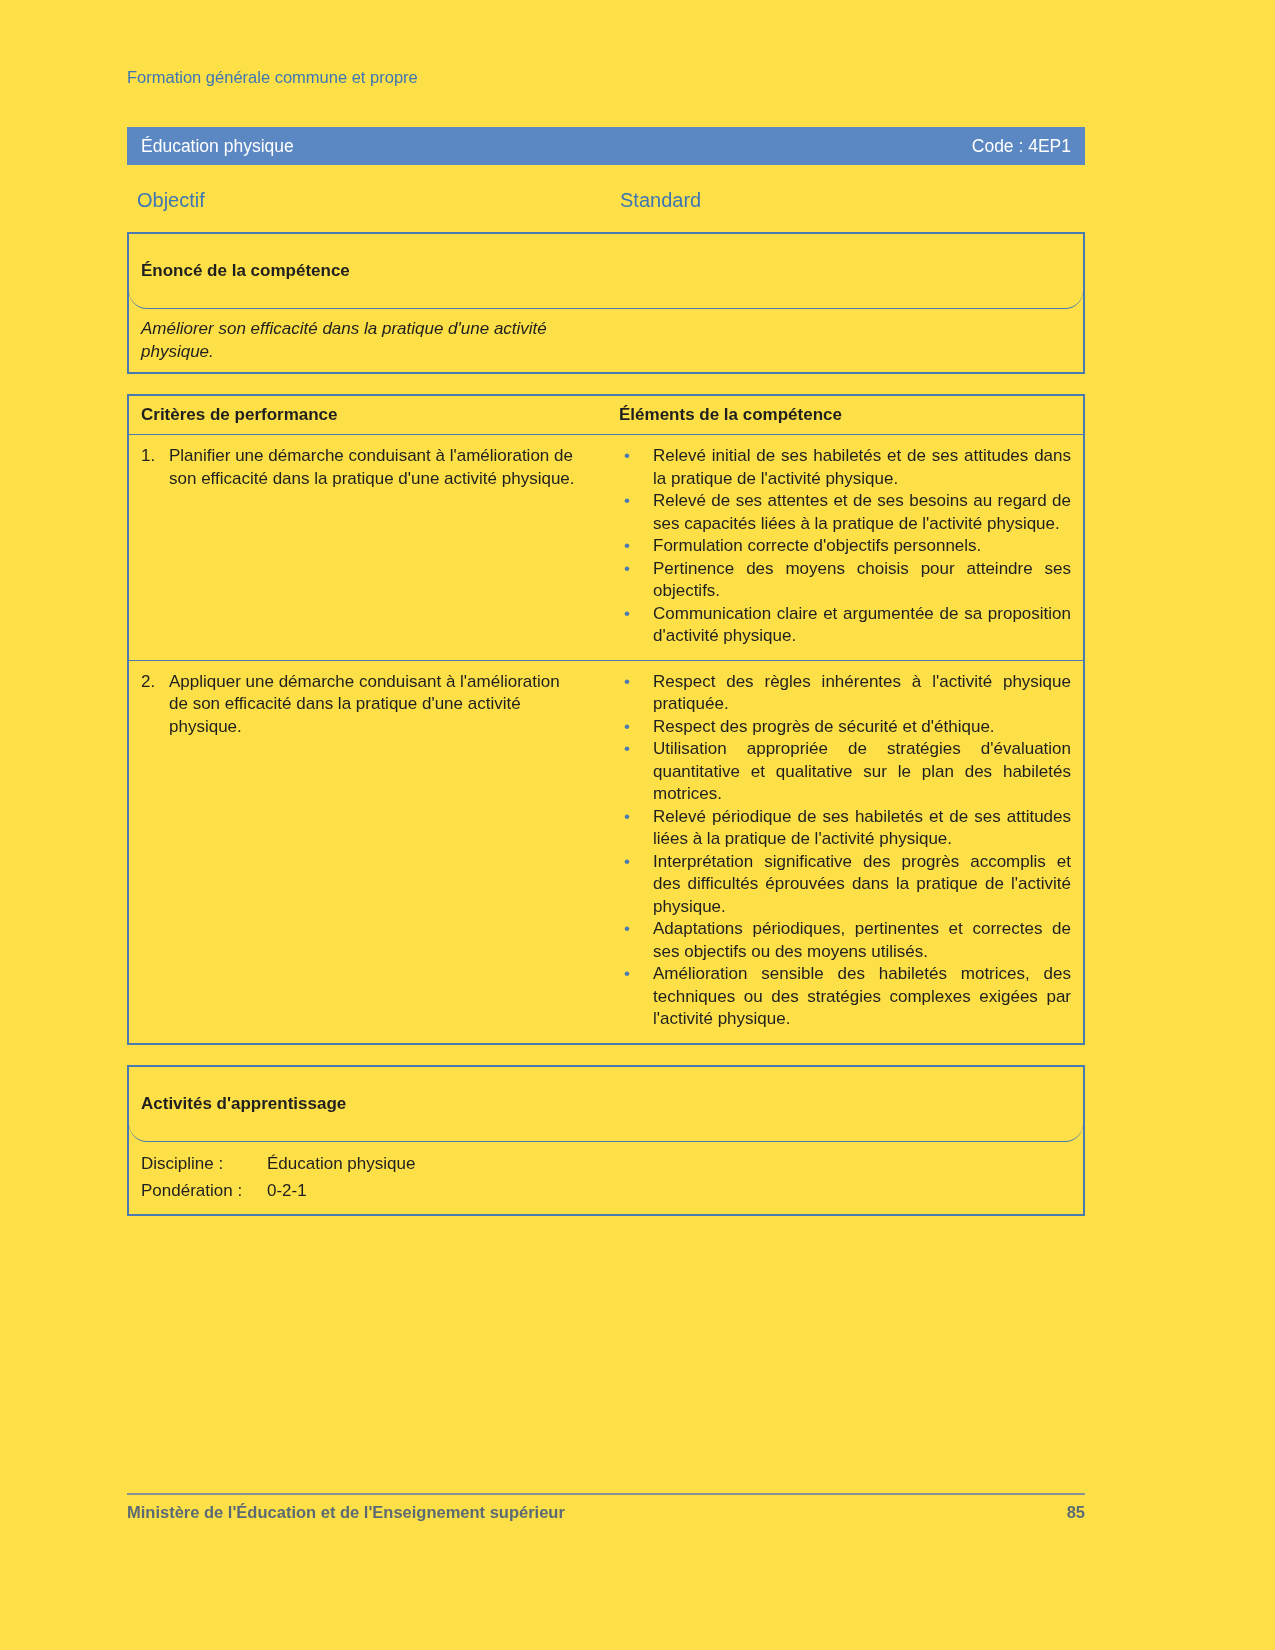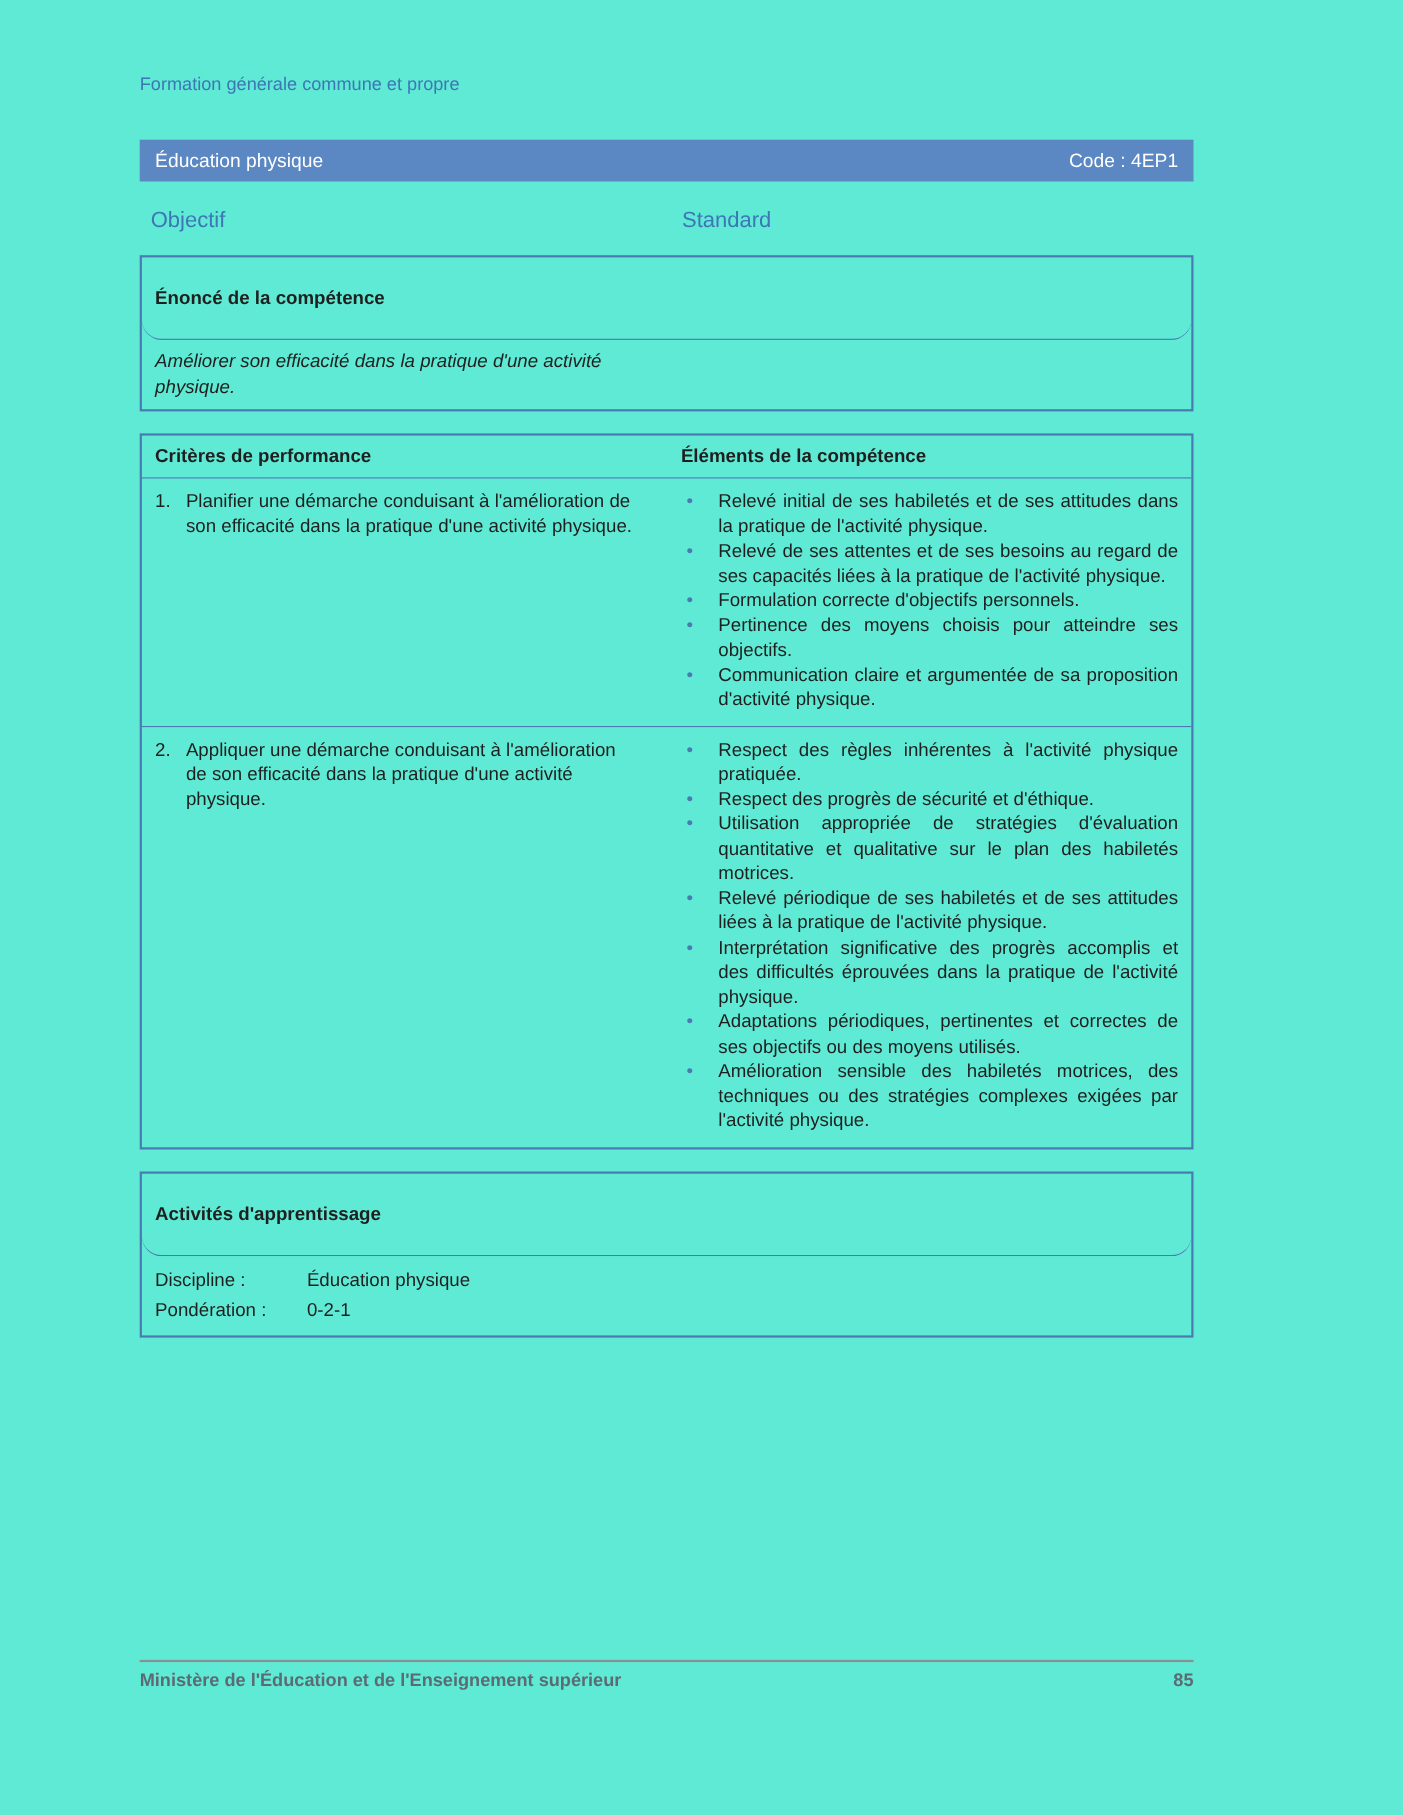--- a/index.html
+++ b/index.html
@@ -3,21 +3,21 @@
 <meta charset="utf-8">
 <style>
   * { margin: 0; padding: 0; box-sizing: border-box; }
   html, body { background: #ffffff; }
   body { font-family: "Liberation Sans", sans-serif; color: var(--text-dark, #1f1f1f); }
 
   .page {
     position: relative;
     width: 1275px;
     height: 1650px;
-    background: #5eead4;
+    background: #fde047;
     overflow: hidden;
     padding: 0 190px 0 127px;
   }
 
   .breadcrumb {
     margin-top: 68px;
     color: var(--heading-blue, #3e76b5);
     font-size: 16.5px;
   }
 
@@ -84,27 +84,27 @@
   .criteria li { display: grid; grid-template-columns: 34px 1fr; }
   .bullet {
     color: var(--bullet-blue, #4a7ab2);
     padding-left: 5px;
     line-height: 22.5px;
     font-size: 17px;
   }
   .crit-text { text-align: justify; line-height: 22.5px; }
 
   .activities { padding: 8px 12px 10px 12px; }
-  .act-row { display: grid; grid-template-columns: 126px 1fr; line-height: 27px; gap: 12px; }
+  .act-row { display: grid; grid-template-columns: 126px 1fr; line-height: 27px; }
 
   .footer {
     position: absolute;
     left: 127px;
     right: 190px;
-    bottom: 112px;
+    bottom: 128px;
     border-top: 2px solid var(--footer-line, #8a8f94);
     padding-top: 8px;
     display: flex;
     justify-content: space-between;
     font-weight: bold;
     font-size: 16.5px;
     color: var(--footer-gray, #5c6b73);
   }
 </style>
 </head>

